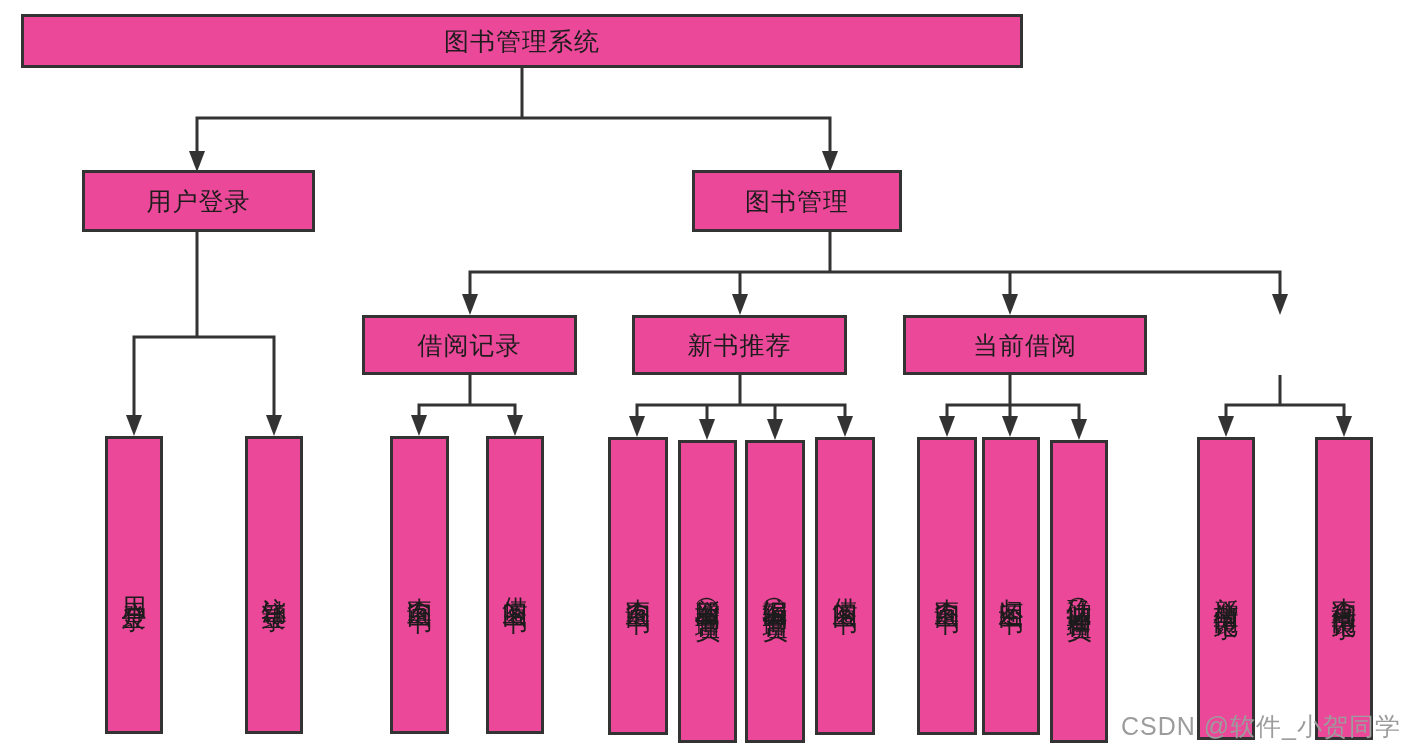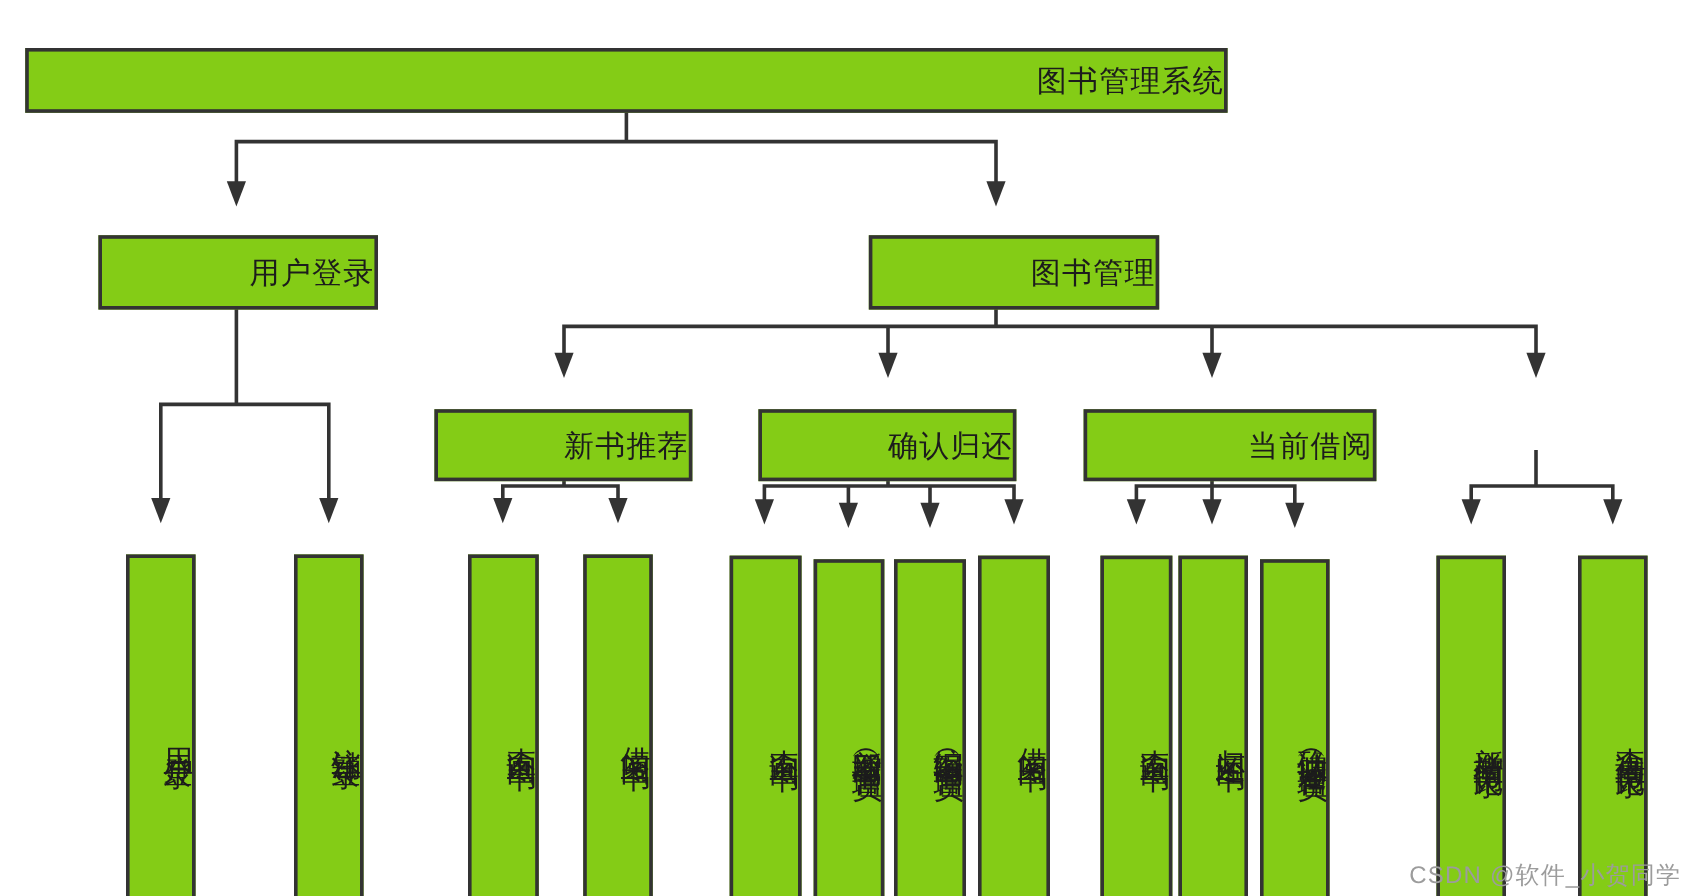--- a/index.html
+++ b/index.html
@@ -22,46 +22,45 @@
   }
   #connectors{
     position:absolute;
     left:0;top:0;
     z-index:1;
   }
   .node{
     position:absolute;
     box-sizing:border-box;
     border:3px solid var(--line);
-    background:#84cc16;
+    background:#ec4899;
     display:flex;
     align-items:center;
-    justify-content:flex-end;
+    justify-content:center;
     color:var(--text);
     z-index:2;
-    margin-top:26px;
   }
   .node.h{
     font-size:25px;
     letter-spacing:1px;
   }
   .node.v span{
     writing-mode:vertical-rl;
     font-size:25px;
     line-height:1;
     letter-spacing:4px;
   }
   .node.v.tall span{
     letter-spacing:3px;
   }
   .watermark{
     position:absolute;
     right:4px;
     bottom:4px;
-    font-size:20px;
+    font-size:25px;
     color:var(--watermark);
     z-index:3;
     letter-spacing:1px;
   }
 </style>
 </head>
 <body>
 
 <div id="canvas">
 
@@ -112,29 +111,29 @@
     </g>
   </svg>
 
   <div class="node h" style="left:21px;top:14px;width:1002px;height:54px;">
     <span>图书管理系统</span>
   </div>
 
   <div class="node h" style="left:82px;top:170px;width:233px;height:62px;">
     <span>用户登录</span>
   </div>
-  <div class="node h" style="left:724px;top:170px;width:242px;height:62px;">
+  <div class="node h" style="left:692px;top:170px;width:210px;height:62px;">
     <span>图书管理</span>
   </div>
 
   <div class="node h" style="left:362px;top:315px;width:215px;height:60px;">
-    <span>新书推荐</span>
+    <span>借阅记录</span>
   </div>
   <div class="node h" style="left:632px;top:315px;width:215px;height:60px;">
-    <span>确认归还</span>
+    <span>新书推荐</span>
   </div>
   <div class="node h" style="left:903px;top:315px;width:244px;height:60px;">
     <span>当前借阅</span>
   </div>
 
   <div class="node v" style="left:105px;top:436px;width:58px;height:298px;">
     <span>用户登录</span>
   </div>
   <div class="node v" style="left:245px;top:436px;width:58px;height:298px;">
     <span>注销登录</span>

